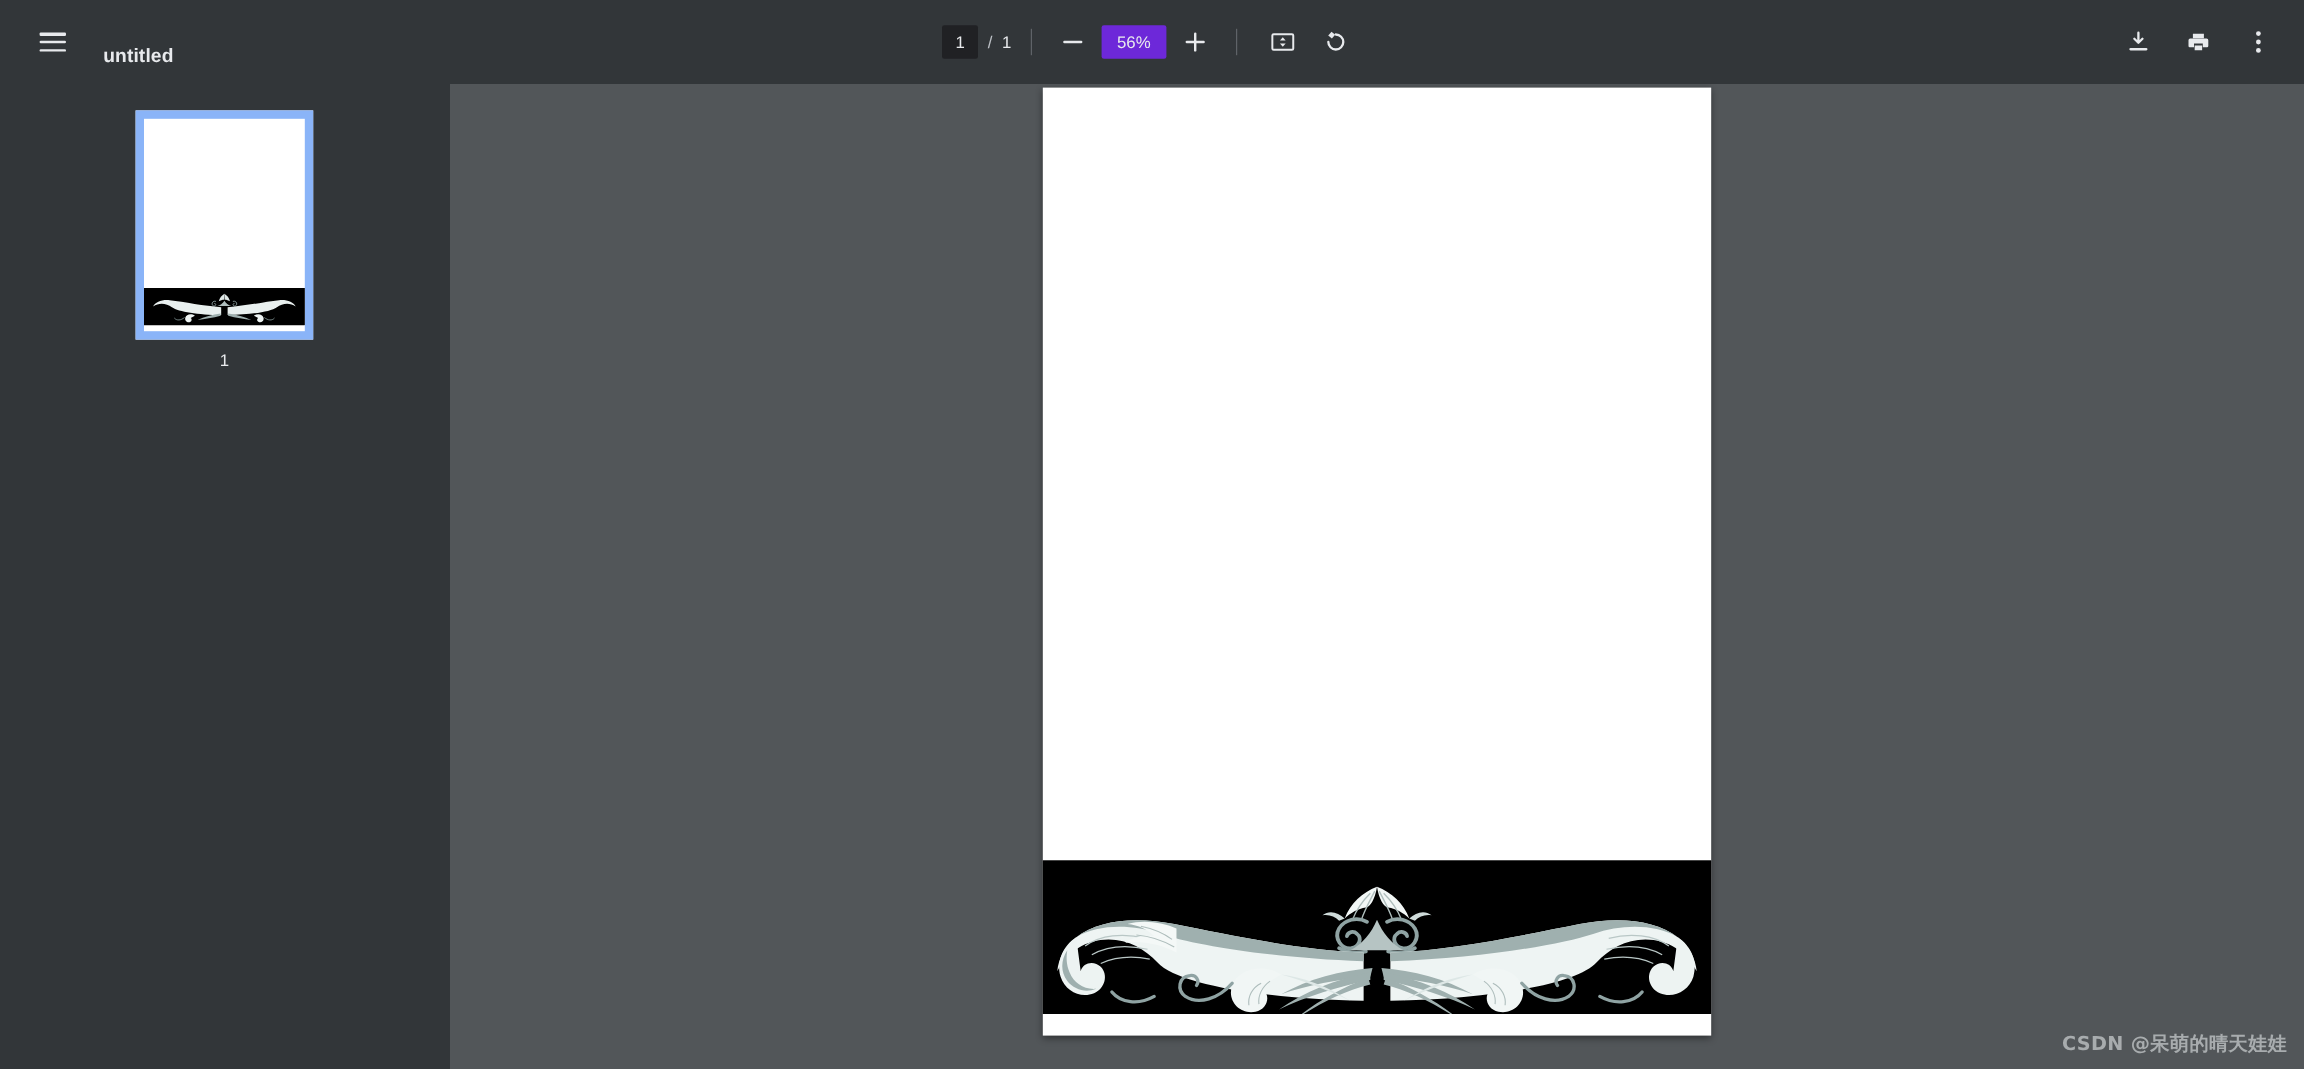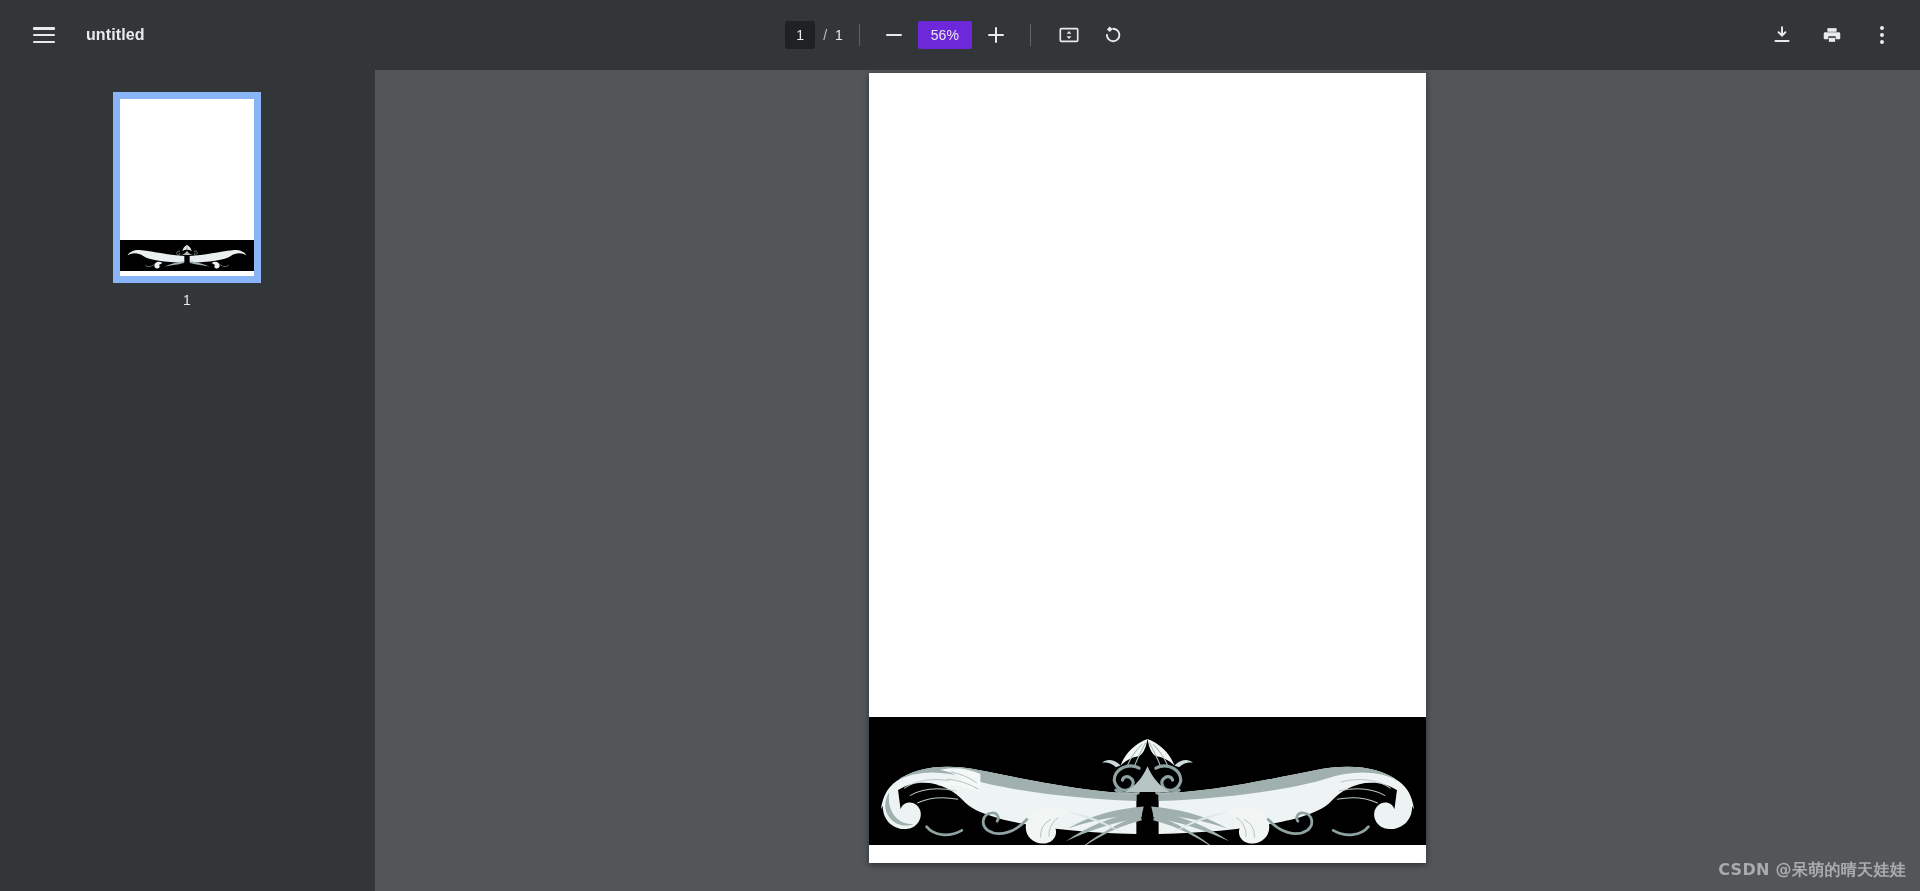--- a/index.html
+++ b/index.html
@@ -11,21 +11,21 @@
   }
 
   
   .toolbar {
     position: absolute; top: 0; left: 0;
     width: 1920px; height: 70px;
     background: #323639;
     display: flex; align-items: center;
     z-index: 10;
   }
-  .tb-left { display: flex; align-items: center; padding-left: 22px; }
+  .tb-left { display: flex; align-items: flex-end; padding-left: 22px; }
   .icon-btn {
     width: 44px; height: 44px;
     display: flex; align-items: center; justify-content: center;
     border-radius: 50%; cursor: pointer;
     background: transparent; border: none;
   }
 
   .hamburger { width: 22px; height: 16px; display: flex; flex-direction: column; justify-content: space-between; }
   .hamburger span { display: block; height: 2.5px; width: 100%; background: #e8eaed; border-radius: 1px; }
 

